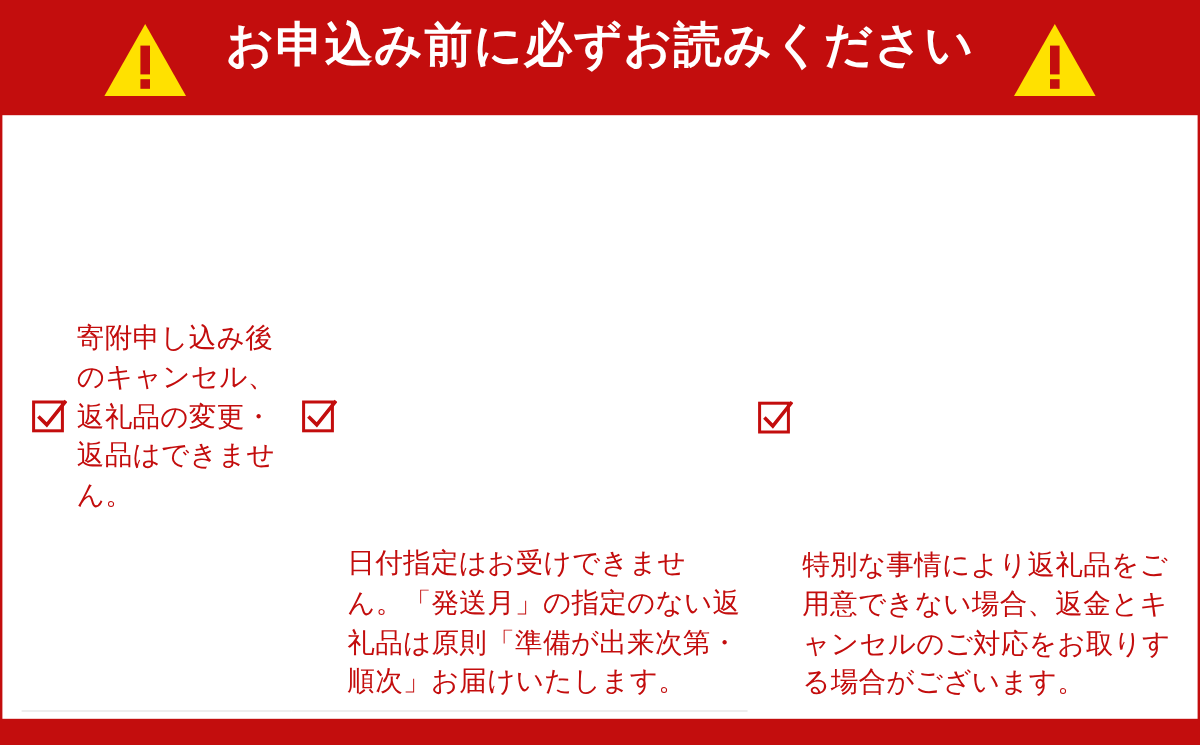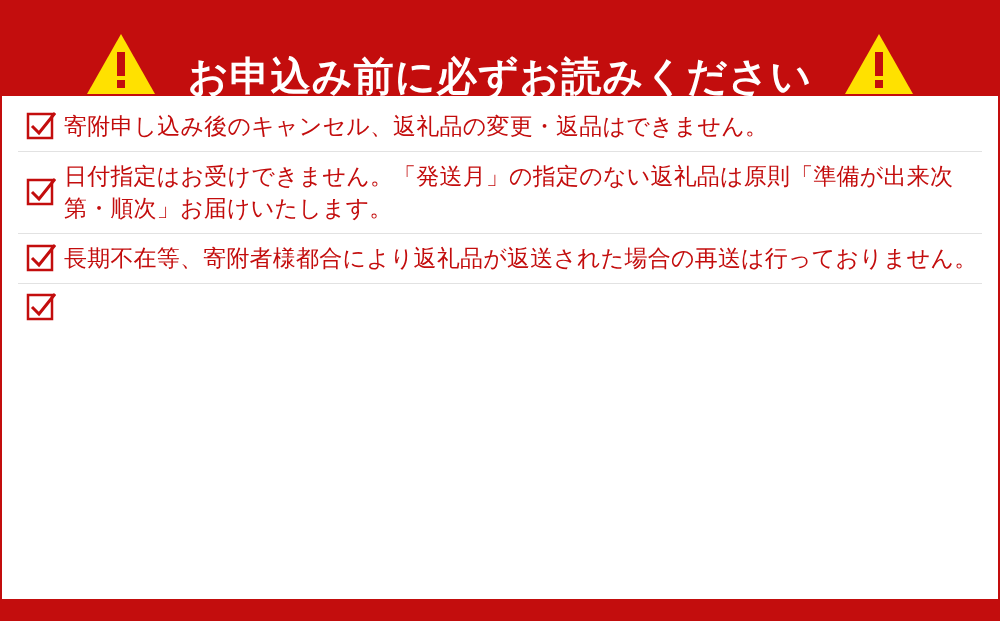--- a/index.html
+++ b/index.html
@@ -21,21 +21,21 @@
     display: flex;
     flex-direction: column;
     align-items: center;
     padding: 18px 28px 22px 28px;
   }
   
   .header {
     width: 100%;
     height: 78px;
     display: flex;
-    align-items: flex-end;
+    align-items: flex-start;
     justify-content: center;
     gap: 31px;
     flex: 0 0 auto;
   }
   .warn-tri {
     width: 72px;
     height: 64px;
     flex: 0 0 auto;
     position: relative;
   }
@@ -49,21 +49,20 @@
     line-height: 1;
   }
   
   .panel {
     background: #ffffff;
     width: 996px;
     flex: 1 1 auto;
     box-sizing: border-box;
     padding: 6px 16px 6px 16px;
     display: flex;
-    flex-direction: column;
     justify-content: flex-start;
   }
   .row {
     display: flex;
     align-items: flex-end;
     padding: 8px 0 8px 0;
     border-bottom: 1px solid #e2e2e2;
   }
   .row:last-child {
     border-bottom: none;
@@ -130,33 +129,25 @@
       <span class="check">
         <svg width="30" height="30" viewBox="0 0 30 30" aria-hidden="true">
           <rect x="2" y="3" width="24" height="24" fill="#ffffff" stroke="#c30d0d" stroke-width="2.5"></rect>
           <path d="M6 15 L13 22 L29 2" fill="none" stroke="#c30d0d" stroke-width="3"></path>
         </svg>
       </span>
       <div class="row-text">日付指定はお受けできません。「発送月」の指定のない返礼品は原則「準備が出来次第・順次」お届けいたします。</div>
     </div>
 
 
-    <div class="row row-4">
-      <span class="check">
-        <svg width="30" height="30" viewBox="0 0 30 30" aria-hidden="true">
-          <rect x="2" y="3" width="24" height="24" fill="#ffffff" stroke="#c30d0d" stroke-width="2.5"></rect>
-          <path d="M6 15 L13 22 L29 2" fill="none" stroke="#c30d0d" stroke-width="3"></path>
-        </svg>
-      </span>
-      <div class="row-text">長期不在等、寄附者様都合により返礼品が返送された場合の再送は行っておりません。</div>
-    </div>
 
     <div class="row row-5">
       <span class="check">
         <svg width="30" height="30" viewBox="0 0 30 30" aria-hidden="true">
           <rect x="2" y="3" width="24" height="24" fill="#ffffff" stroke="#c30d0d" stroke-width="2.5"></rect>
           <path d="M6 15 L13 22 L29 2" fill="none" stroke="#c30d0d" stroke-width="3"></path>
         </svg>
       </span>
+      <div class="row-text">特別な事情により返礼品をご用意できない場合、返金とキャンセルのご対応をお取りする場合がございます。</div>
     </div>
 
   </div>
 </div>
 
 </body></html>

